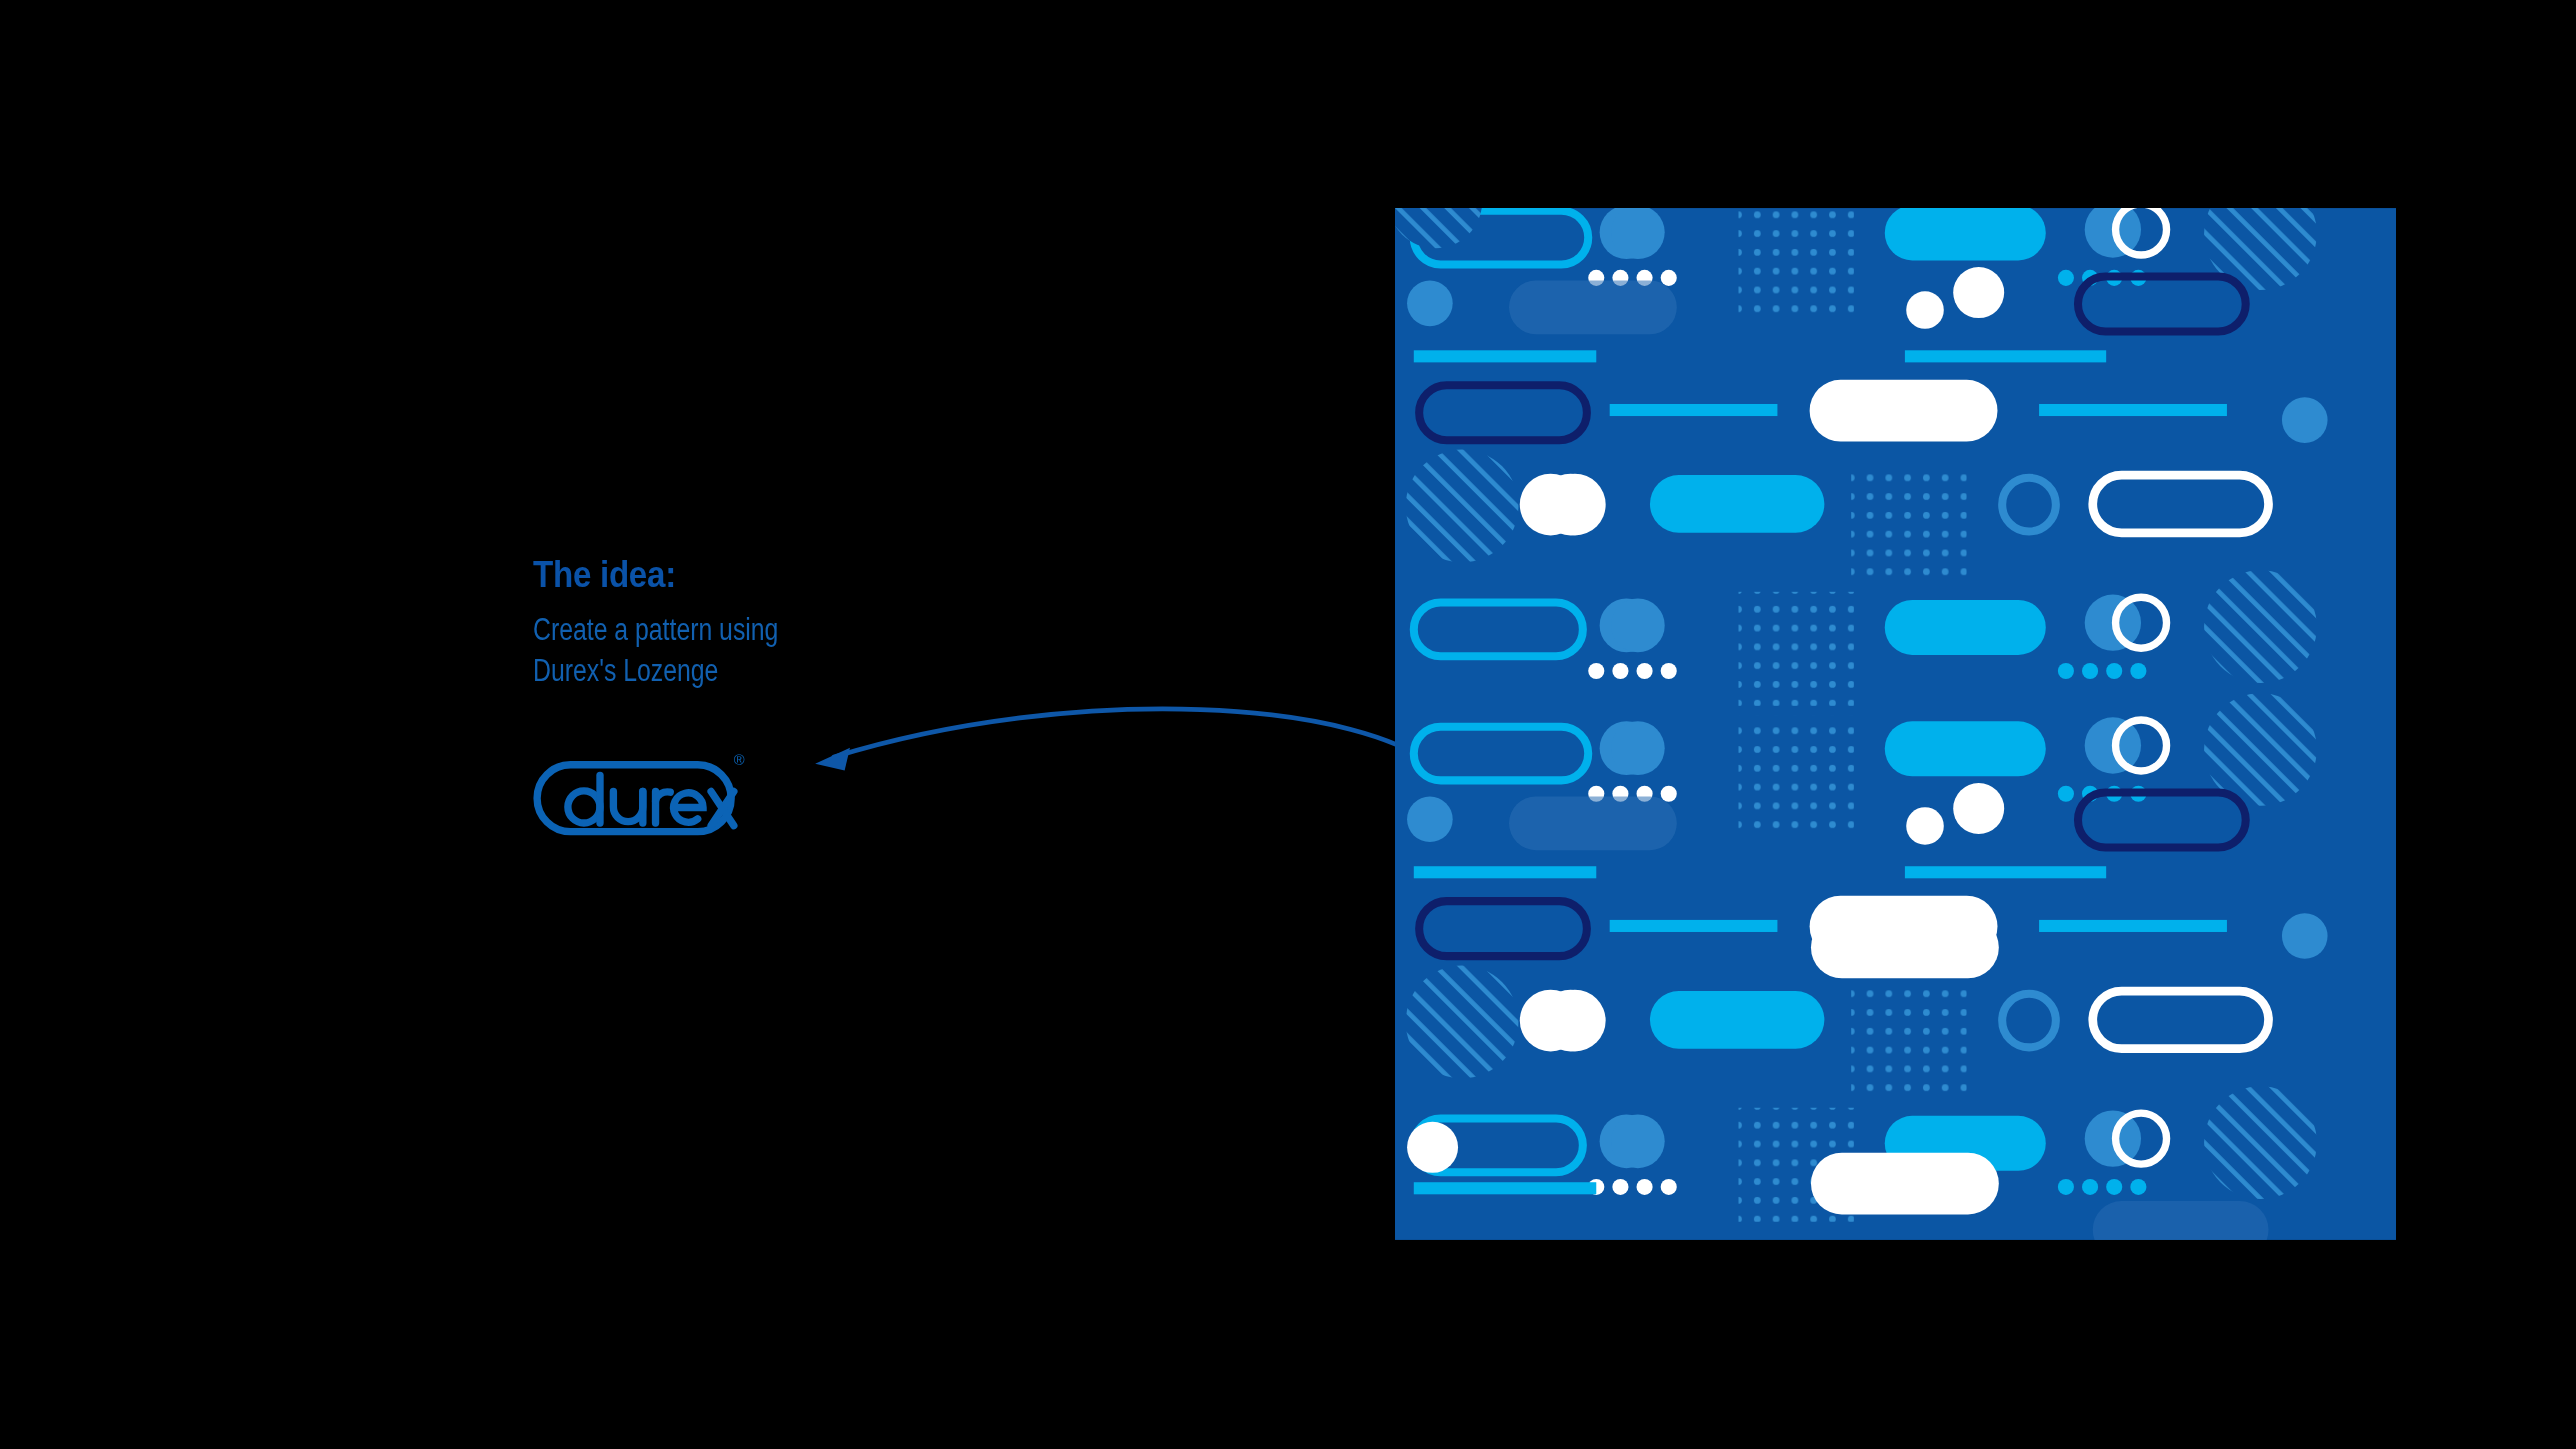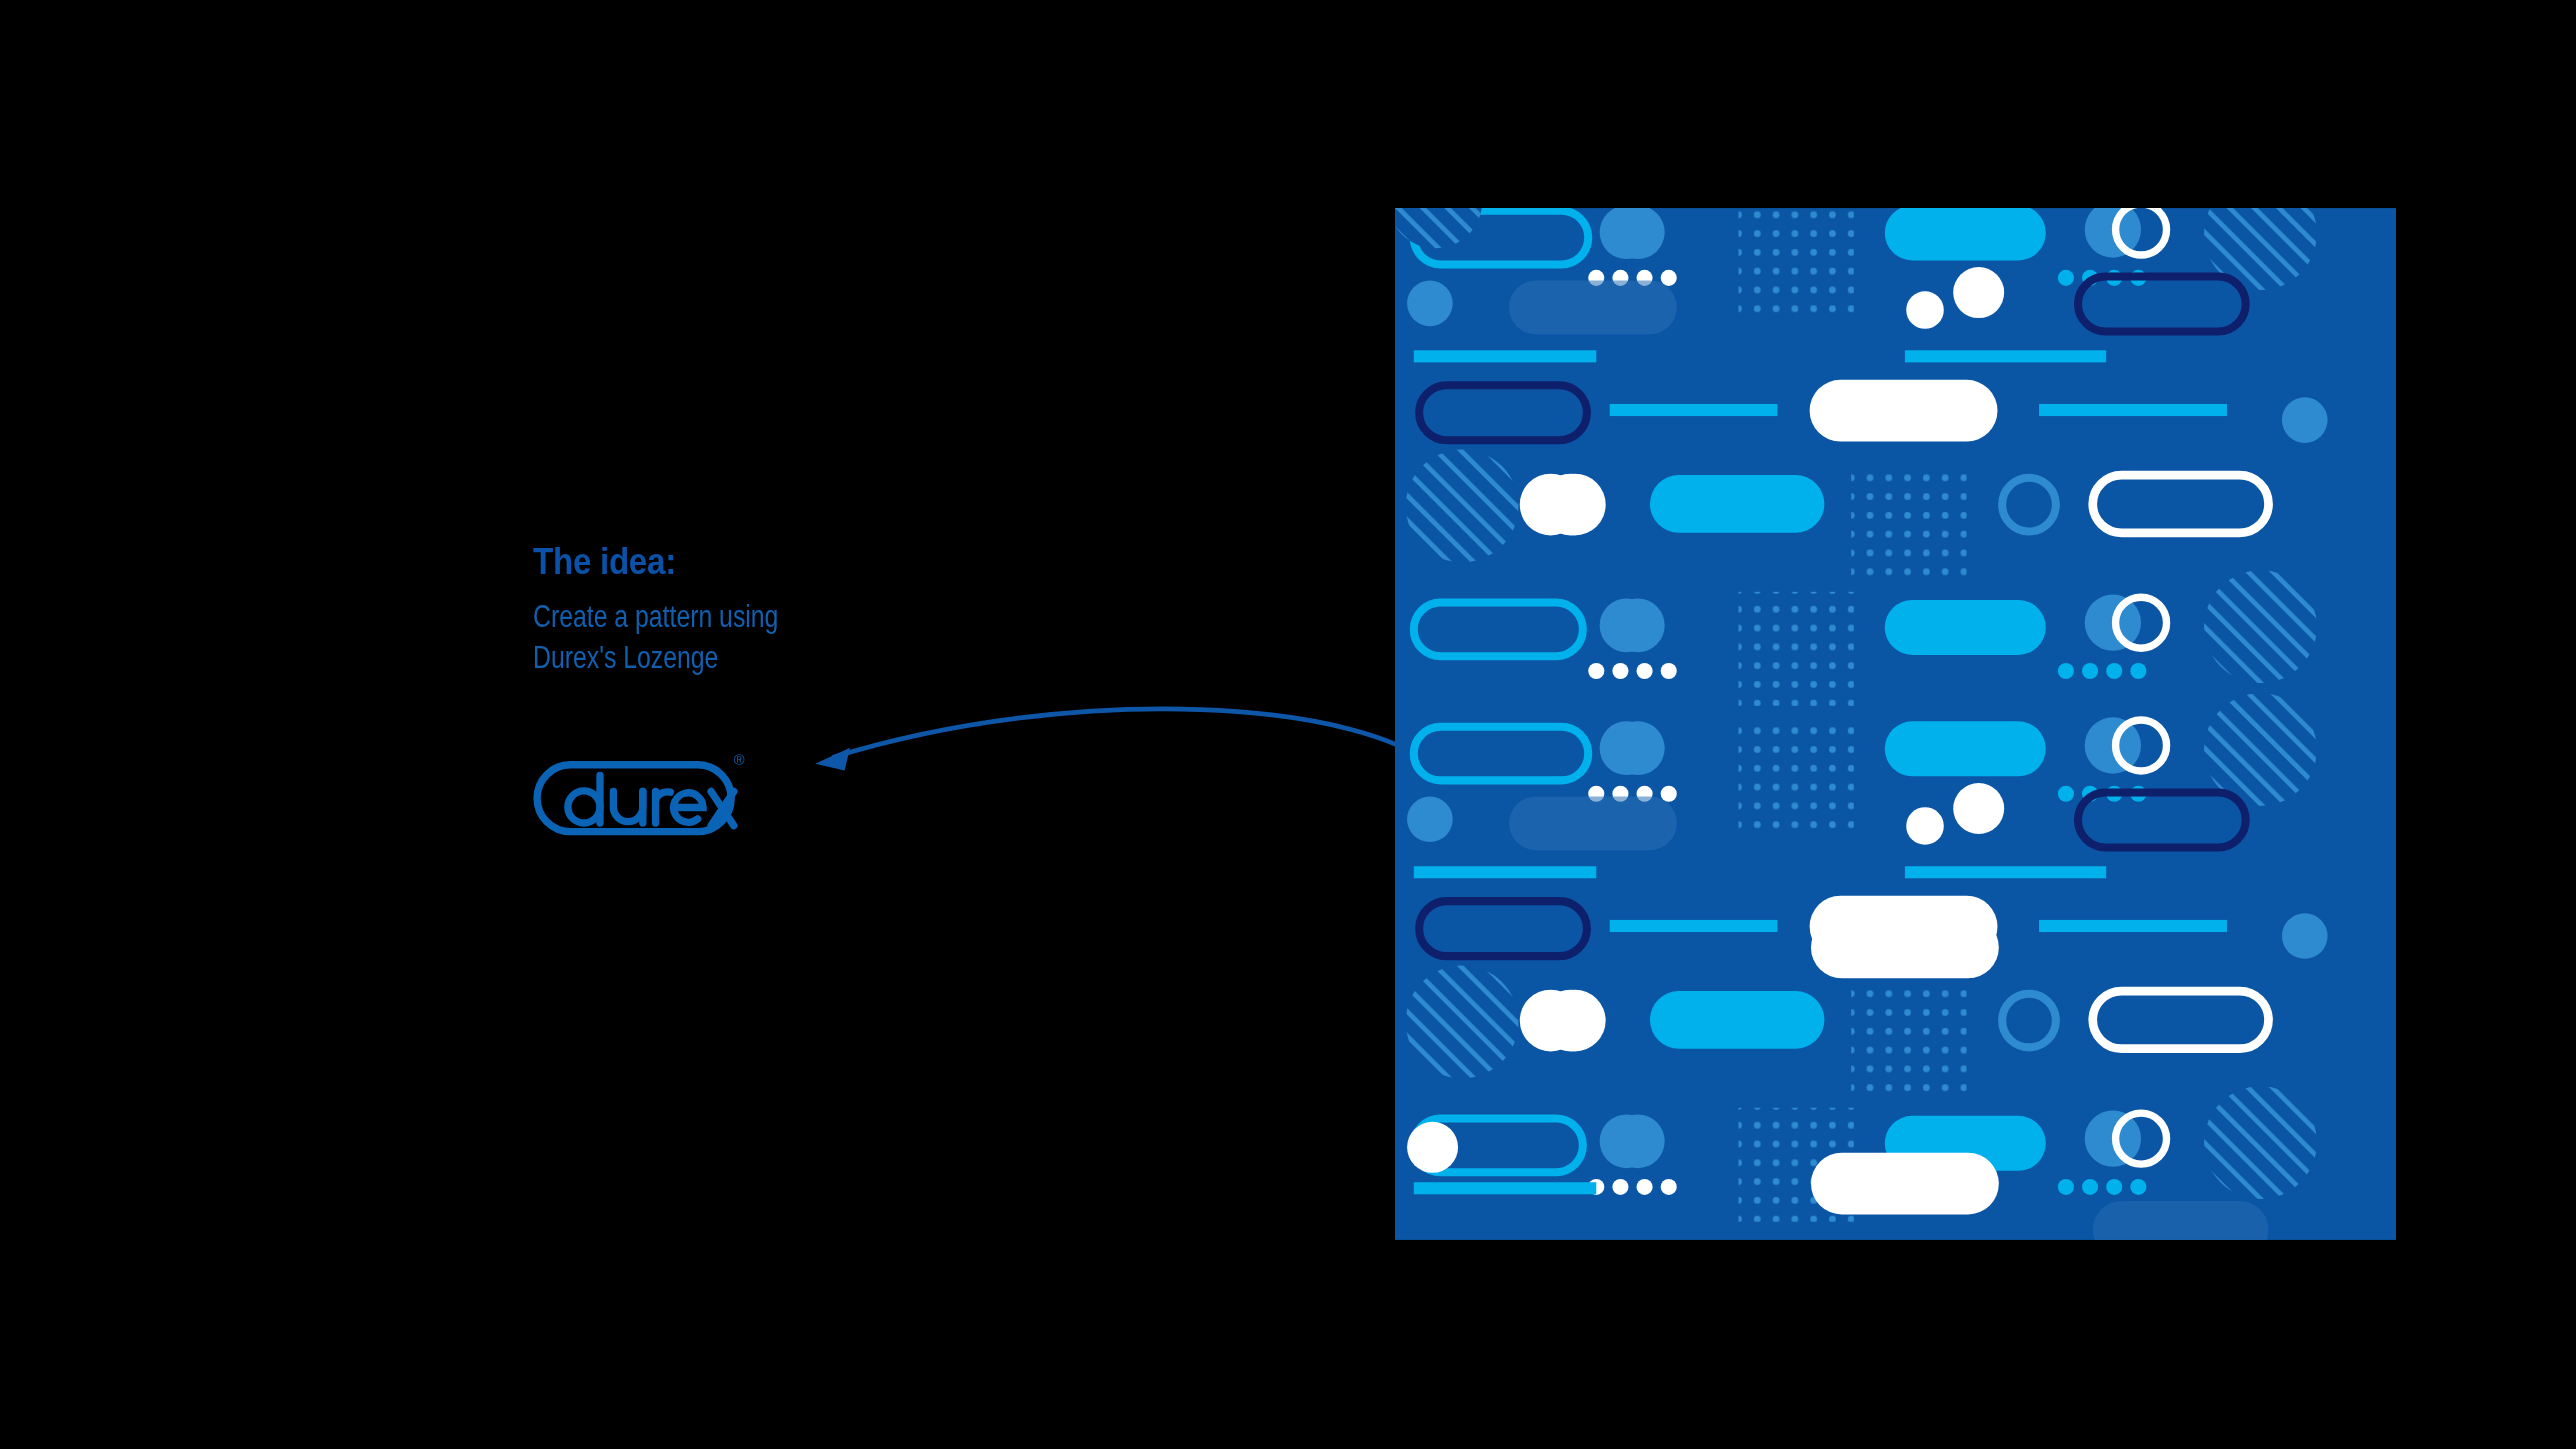--- a/index.html
+++ b/index.html
@@ -4,21 +4,21 @@
 <title>Durex Lozenge Pattern — The Idea</title>
 <style>
   html,body{margin:0;padding:0;background:#000;}
   body{
     width:2576px;height:1449px;position:relative;overflow:hidden;
     font-family:"Liberation Sans", sans-serif;
   }
   .stage{position:absolute;inset:0;}
 
   
-  .caption{position:absolute;left:533px;top:544px;width:349px;}
+  .caption{position:absolute;left:533px;top:557px;width:349px;}
   .cap-head{
     font-size:36px;font-weight:700;letter-spacing:-0.3px;
     line-height:1.0;margin:0 0 17.4px 0;
     transform:scaleX(.92);transform-origin:left center;
   }
   .cap-line{
     font-size:31px;font-weight:400;line-height:1.30;margin:0;
     transform:scaleX(.80);transform-origin:left center;
     white-space:nowrap;
   }

